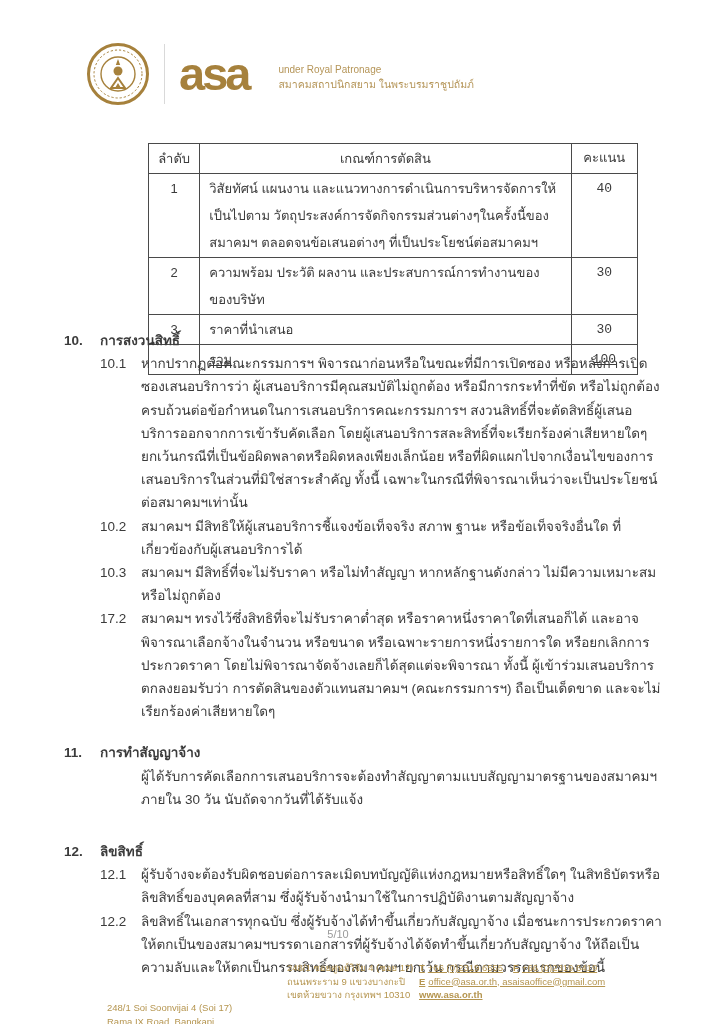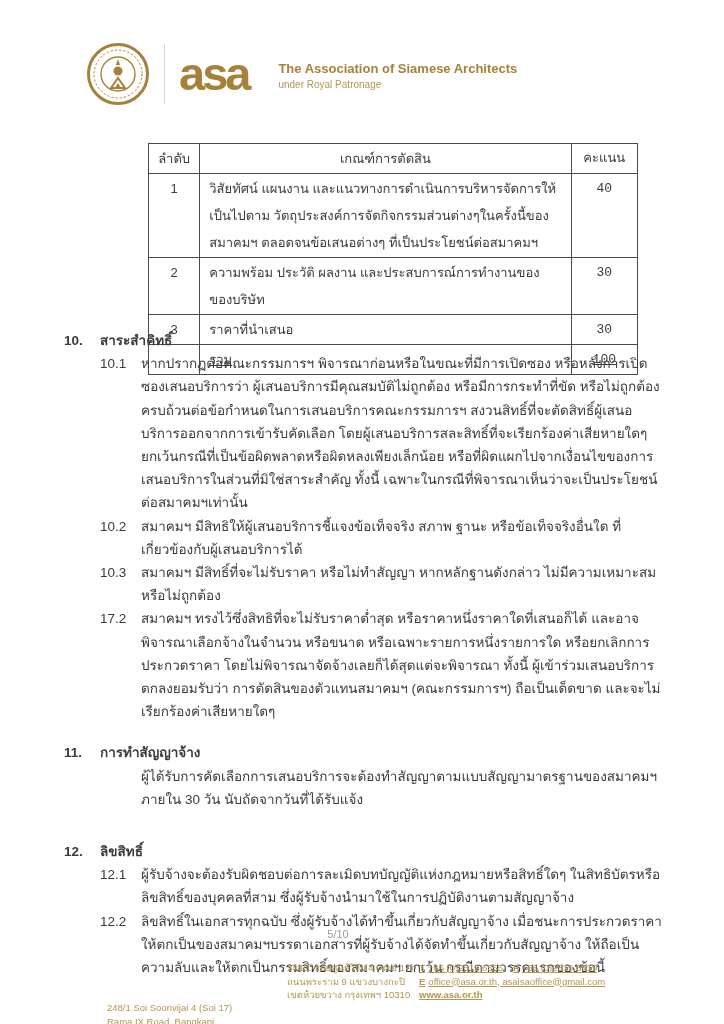--- a/index.html
+++ b/index.html
@@ -82,22 +82,22 @@
       <circle cx="32" cy="32" r="17" fill="none" stroke="#a6813c" stroke-width="1.4"></circle>
       <path d="M32 17 l2.2 6 h-4.4 z" fill="#a6813c"></path>
       <circle cx="32" cy="29" r="4.5" fill="#a6813c"></circle>
       <path d="M32 36 l7 10 h-14 z" fill="none" stroke="#a6813c" stroke-width="2"></path>
       <path d="M32 41 l3 5 h-6 z" fill="#a6813c"></path>
     </svg>
   </span>
   <span class="header-divider"></span>
   <span class="wordmark">asa</span>
   <span class="org-text">
-    <div class="org-title">The Association of Siamese Architects</div>
     <div class="org-sub">under Royal Patronage</div>
+    <div class="org-th">สมาคมสถาปนิกสยาม ในพระบรมราชูปถัมภ์</div>
   </span>
 </div>
 
 <table class="criteria-table">
   <tbody>
       <tr>
     <th class="col-no">ลำดับ</th>
     <th class="col-criteria">เกณฑ์การตัดสิน</th>
     <th class="col-score">คะแนน</th>
   </tr>
@@ -122,21 +122,21 @@
     <td class="col-score underline">100</td>
   </tr>
 </tbody>
   </table>
 
 <div class="content">
 
   <div class="section">
     <div class="section-heading">
       <span class="section-number">10.</span>
-      <span>สาระสำคิทธิ์</span>
+      <span>การสงวนสิทธิ์</span>
     </div>
     <div class="item">
       <span class="item-number">10.1</span>
       <span class="item-text">หากปรากฏต่อคณะกรรมการฯ พิจารณาก่อนหรือในขณะที่มีการเปิดซอง หรือหลังการเปิดซองเสนอบริการว่า ผู้เสนอบริการมีคุณสมบัติไม่ถูกต้อง หรือมีการกระทำที่ขัด หรือไม่ถูกต้องครบถ้วนต่อข้อกำหนดในการเสนอบริการคณะกรรมการฯ สงวนสิทธิ์ที่จะตัดสิทธิ์ผู้เสนอบริการออกจากการเข้ารับคัดเลือก โดยผู้เสนอบริการสละสิทธิ์ที่จะเรียกร้องค่าเสียหายใดๆ ยกเว้นกรณีที่เป็นข้อผิดพลาดหรือผิดหลงเพียงเล็กน้อย หรือที่ผิดแผกไปจากเงื่อนไขของการเสนอบริการในส่วนที่มิใช่สาระสำคัญ ทั้งนี้ เฉพาะในกรณีที่พิจารณาเห็นว่าจะเป็นประโยชน์ต่อสมาคมฯเท่านั้น</span>
     </div>
     <div class="item">
       <span class="item-number">10.2</span>
       <span class="item-text">สมาคมฯ มีสิทธิให้ผู้เสนอบริการชี้แจงข้อเท็จจริง สภาพ ฐานะ หรือข้อเท็จจริงอื่นใด ที่เกี่ยวข้องกับผู้เสนอบริการได้</span>
     </div>
     <div class="item">

